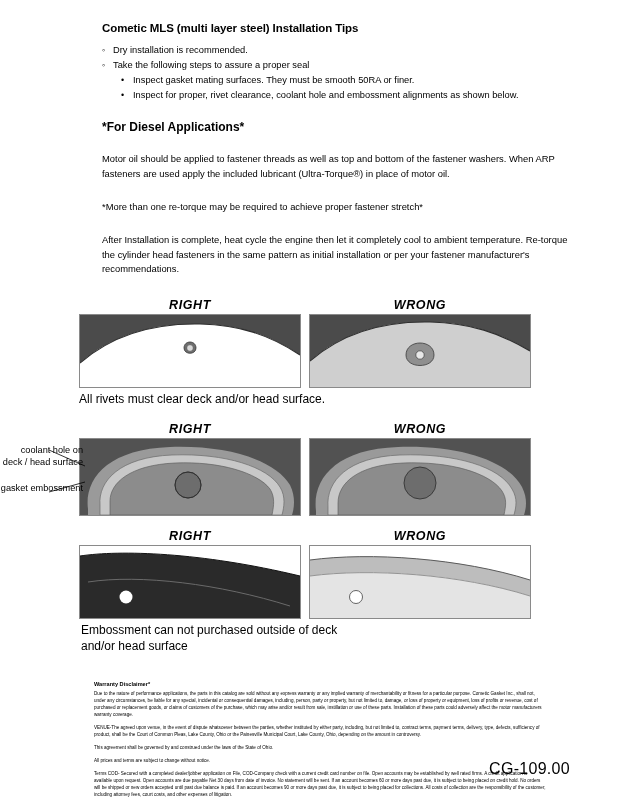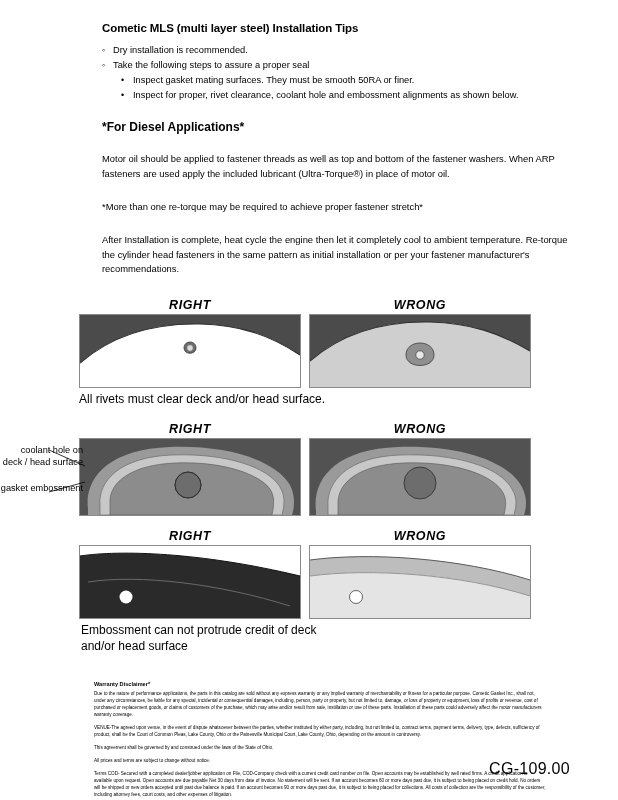--- a/index.html
+++ b/index.html
@@ -301,21 +301,21 @@
               <path d="M0,14 C60,6 150,12 220,34 L220,50 C150,28 60,22 0,30 Z" fill="#bdbdbd"></path>
               <path d="M0,30 C60,22 150,28 220,50 L220,72 L0,72 Z" fill="#e4e4e4"></path>
               <path d="M0,14 C60,6 150,12 220,34" fill="none" stroke="#5a5a5a" stroke-width="1"></path>
               <path d="M0,30 C60,22 150,28 220,50" fill="none" stroke="#8a8a8a" stroke-width="0.9"></path>
               <circle cx="46" cy="51" r="6.5" fill="#ffffff" stroke="#555" stroke-width="0.9"></circle>
             </svg>
           </div>
         </div>
       </div>
       <div class="figcaption indent">
-        <span>Embossment can not protrude credit of deck</span><br>
+        <span>Embossment can not purchased outside of deck</span><br>
         <span>and/or head surface</span>
       </div>
     </div>
 
   </div>
 
   <div class="warranty">
     <h4>Warranty Disclaimer*</h4>
     <p>Due to the nature of performance applications, the parts in this catalog are sold without any express warranty or any implied warranty of merchantability or fitness for a particular purpose.  Cometic Gasket Inc., shall not, under any circumstances, be liable for any special, incidental or consequential damages, including, person, party or property, but not limited to, damage, or loss of property or equipment, loss of profits or revenue, cost of purchased or replacement goods, or claims of customers of the purchase, which may arise and/or result from sale, instillation or use of these parts.  Installation of these parts could adversely affect the motor manufacturers warranty coverage.</p>
     <p>VENUE-The agreed upon venue, in the event of dispute whatsoever between the parties, whether instituted by either party, including, but not limited to, contract terms, payment terms, delivery, type, defects, sufficiency of product, shall be the Court of Common Pleas, Lake County, Ohio or the Painesville Municipal Court, Lake County, Ohio, depending on the amount in controversy.</p>

